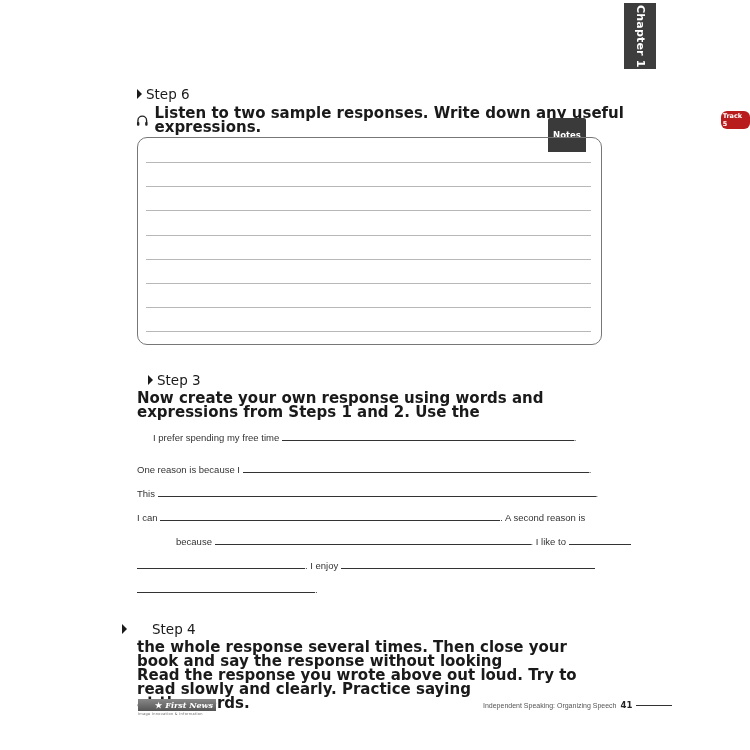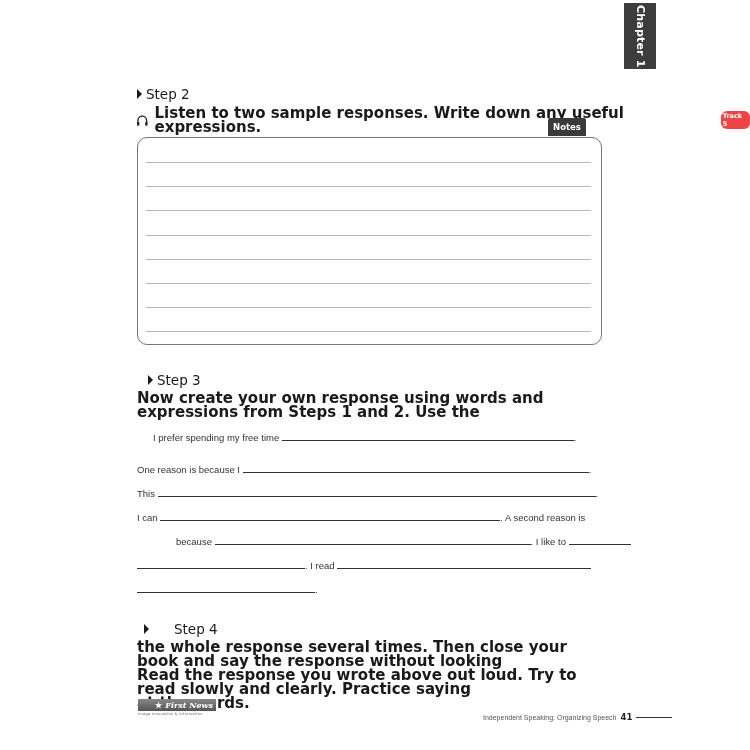--- a/index.html
+++ b/index.html
@@ -11,23 +11,23 @@
                  display:flex; align-items:center; justify-content:center; }
   .chapter-tab span { color:#fff; font-weight:bold; font-size:11px; writing-mode:vertical-rl;
                       white-space:nowrap; letter-spacing:0.2px; }
 
   .step-head { font-size:13.5px; display:flex; align-items:center; gap:4px; color:#1a1a1a; }
   .tri { width:0; height:0; border-top:5px solid transparent; border-bottom:5px solid transparent;
          border-left:5px solid #1a1a1a; display:inline-block; }
 
   .instr { font-size:15px; font-weight:bold; line-height:14px; color:#1a1a1a; }
 
-  .track-badge { background:#ef4444; color:#fff; font-size:6.5px; font-weight:bold;
+  .track-badge { background:#b91c1c; color:#fff; font-size:6.5px; font-weight:bold;
                  padding:1px 2px; border-radius:6px; }
-  .notes-label { left:548px; top:118px; width:38px; height:18px; background:#3a3a3a;
+  .notes-label { left:548px; top:118px; width:38px; height:34px; background:#3a3a3a;
                  color:#fff; font-size:8.5px; font-weight:bold;
                  display:flex; align-items:center; justify-content:center;
                  border-radius:2px 2px 0 0; }
   .notes-box { left:137px; top:137px; width:465px; height:208px;
                border:1.3px solid #777; border-radius:10px; box-sizing:border-box; }
   .notes-line { position:absolute; left:8px; right:10px; height:0; border-top:1px solid #b8b8b8; }
 
   .prompt { font-size:9.5px; color:#333; font-family:"Liberation Sans", sans-serif; white-space:nowrap; }
   .blank { display:inline-block; border-bottom:1px solid #333; height:9px; vertical-align:baseline; }
 
@@ -41,21 +41,21 @@
 </style>
 </head>
 <body>
 
 <div class="abs chapter-tab">
   <span>Chapter 1</span>
 </div>
 
 <div class="abs step-head" style="left:137px; top:86px;">
   <span class="tri"></span>
-  <span>Step 2</span>
+  <span>Step 6</span>
 </div>
 
 <div class="abs" style="left:136px; top:106px; display:flex; align-items:center; gap:6px;">
   <svg width="13" height="13" viewBox="0 0 13 13">
     <path d="M2 9 V6.5 A4.5 4.5 0 0 1 11 6.5 V9" fill="none" stroke="#222" stroke-width="1.4"></path>
     <rect x="1" y="8" width="2.5" height="4" rx="1" fill="#222"></rect>
     <rect x="9.5" y="8" width="2.5" height="4" rx="1" fill="#222"></rect>
   </svg>
   <span class="instr">Listen to two sample responses. Write down any useful expressions.</span>
   <span class="track-badge">Track 5</span>
@@ -96,40 +96,40 @@
 <div class="abs prompt" style="left:137px; top:511px;">
   <span>I can</span>
   <span class="blank" style="width:340px;"></span><span>. A second reason is</span>
 </div>
 <div class="abs prompt" style="left:137px; top:535px;padding-left:39px;">
   <span>because</span>
   <span class="blank" style="width:316px;"></span><span>. I like to</span>
   <span class="blank" style="width:62px;"></span>
 </div>
 <div class="abs prompt" style="left:137px; top:559px;">
-  <span class="blank" style="width:168px;"></span><span>. I read</span>
+  <span class="blank" style="width:168px;"></span><span>. I enjoy</span>
   <span class="blank" style="width:254px;"></span>
 </div>
 <div class="abs prompt" style="left:137px; top:583px;">
   <span class="blank" style="width:178px;"></span><span>.</span>
 </div>
 
-<div class="abs step-head" style="left:144px; top:621px;gap:25px;">
+<div class="abs step-head" style="left:122px; top:621px;gap:25px;">
   <span class="tri"></span>
   <span>Step 4</span>
 </div>
 <div class="abs instr" style="left:137px; top:640px; width:475px;">
   <div>the whole response several times. Then close your book and say the response without looking</div>
   <div>Read the response you wrote above out loud. Try to read slowly and clearly. Practice saying</div>
   <div>at the words.</div>
 </div>
 
 <div class="abs logo">
   <span style="font-style:normal; margin-right:3px;">★</span>
   <span>First News</span>
 </div>
 <div class="abs logo-tag">Image Innovation &amp; Information</div>
 
-<div class="abs" style="left:483px; top:700px; display:flex; align-items:center; gap:4px;margin-top:12px;">
+<div class="abs" style="left:483px; top:700px; display:flex; align-items:center; gap:4px;">
   <span class="footer-text">Independent Speaking: Organizing Speech</span>
   <span class="page-num">41</span>
   <span style="display:inline-block; width:36px; border-top:1px solid #333;"></span>
 </div>
 
 </body></html>

